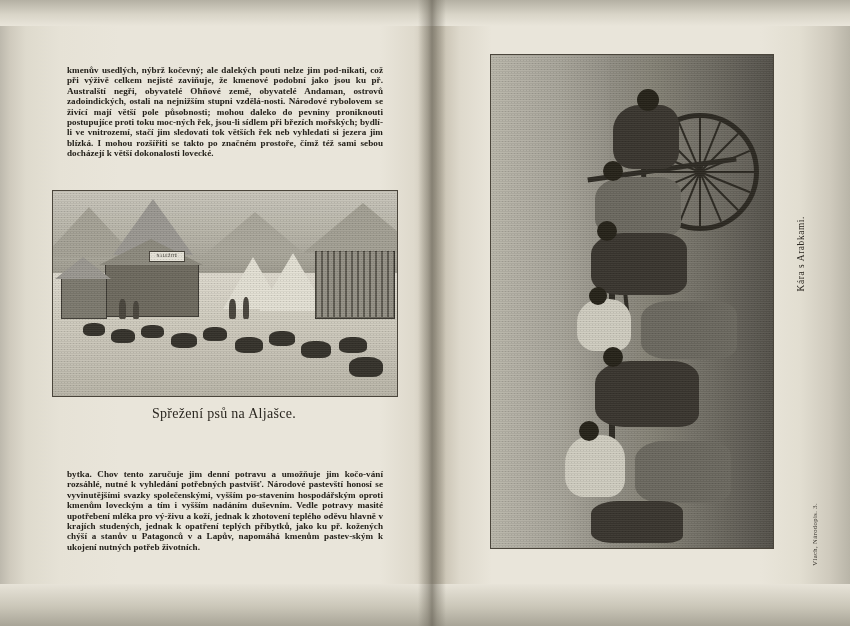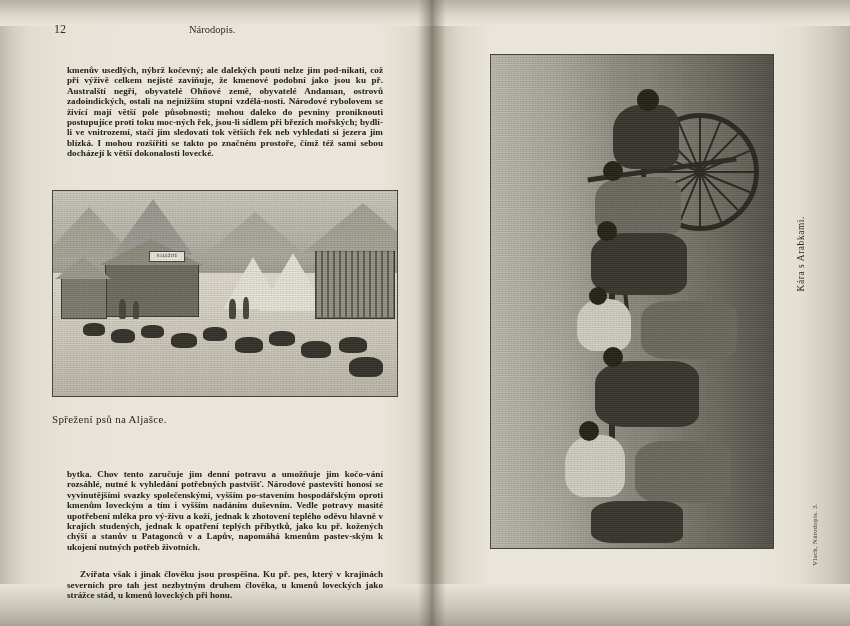--- a/index.html
+++ b/index.html
@@ -99,23 +99,24 @@
   }
   .fig-img {
     width: 344px;
     height: 205px;
     border: 1px solid #4a453b;
     position: relative;
     overflow: hidden;
     background: #8d8a7f;
   }
   .fig-caption {
-    font-size: 11px;
+    text-align: center;
+    font-size: 14px;
     color: #2b2720;
-    margin-top: 16px;
+    margin-top: 9px;
     letter-spacing: 0.3px;
   }
   .block-bottom {
     position: absolute;
     left: 6px; top: 430px;
     width: 350px;
   }
 
   
   .halftone {
@@ -277,24 +278,20 @@
 <body>
 
 <div id="page">
 
   <div class="book-bg"></div>
   <div class="page-shadow-top"></div>
   <div class="page-shadow-bottom"></div>
 
   <div class="left-page">
 
-    <div class="head-row">
-      <div class="folio">12</div>
-      <div class="running-head">Národopis.</div>
-    </div>
 
     <div class="block-top body-text">
       <p>kmenův usedlých, nýbrž kočevný; ale dalekých pouti nelze jim pod-nikati, což při výživě celkem nejisté zaviňuje, že kmenové podobní jako jsou ku př. Australští negři, obyvatelé Ohňové země, obyvatelé Andaman, ostrovů zadoindických, ostali na nejnižším stupni vzdělá-nosti. Národové rybolovem se živící mají větší pole působnosti; mohou daleko do pevniny proniknouti postupujíce proti toku moc-ných řek, jsou-li sídlem při březích mořských; bydlí-li ve vnitrozemí, stačí jim sledovati tok větších řek neb vyhledati si jezera jim blízká. I mohou rozšířiti se takto po značném prostoře, čímž též sami sebou docházejí k větší dokonalosti lovecké.</p>
     </div>
 
     <div class="figure">
       <div class="fig-img">
         <div class="snow-sky"></div>
         <div class="mountain" style="left:-10px;"></div>
         <div class="mountain" style="left:60px; top:4%; border-left-width:40px; border-right-width:40px; border-bottom-width:56px; border-bottom-color:#9b9892;"></div>
@@ -331,21 +328,20 @@
         <div class="dog" style="left:296px; top:166px; width:34px; height:20px;"></div>
 
         <div class="halftone"></div>
         <div class="grain"></div>
       </div>
       <div class="fig-caption">Spřežení psů na Aljašce.</div>
     </div>
 
     <div class="block-bottom body-text">
       <p>bytka. Chov tento zaručuje jim denní potravu a umožňuje jim kočo-vání rozsáhlé, nutné k vyhledání potřebných pastvišť. Národové pastevští honosí se vyvinutějšími svazky společenskými, vyšším po-stavením hospodářským oproti kmenům loveckým a tím i vyšším nadáním duševním. Vedle potravy masité upotřebení mléka pro vý-živu a koží, jednak k zhotovení teplého oděvu hlavně v krajích studených, jednak k opatření teplých příbytků, jako ku př. kožených chýší a stanův u Patagonců v a Lapův, napomáhá kmenům pastev-ským k ukojení nutných potřeb životních.</p>
-      <p class="indent">Zvířata však i jinak člověku jsou prospěšna. Ku př. pes, který v krajinách severních pro tah jest nezbytným druhem člověka, u kmenů loveckých jako strážce stád, u kmenů loveckých při honu.</p>
     </div>
   </div>
 
   <div class="right-page">
     <div class="plate">
       <div class="plate-sky"></div>
       <div class="plate-ground"></div>
 
       <div class="wheel" style="left:150px; top:58px; width:108px; height:108px;">
         <div class="spoke" style="transform:rotate(0deg);"></div>

